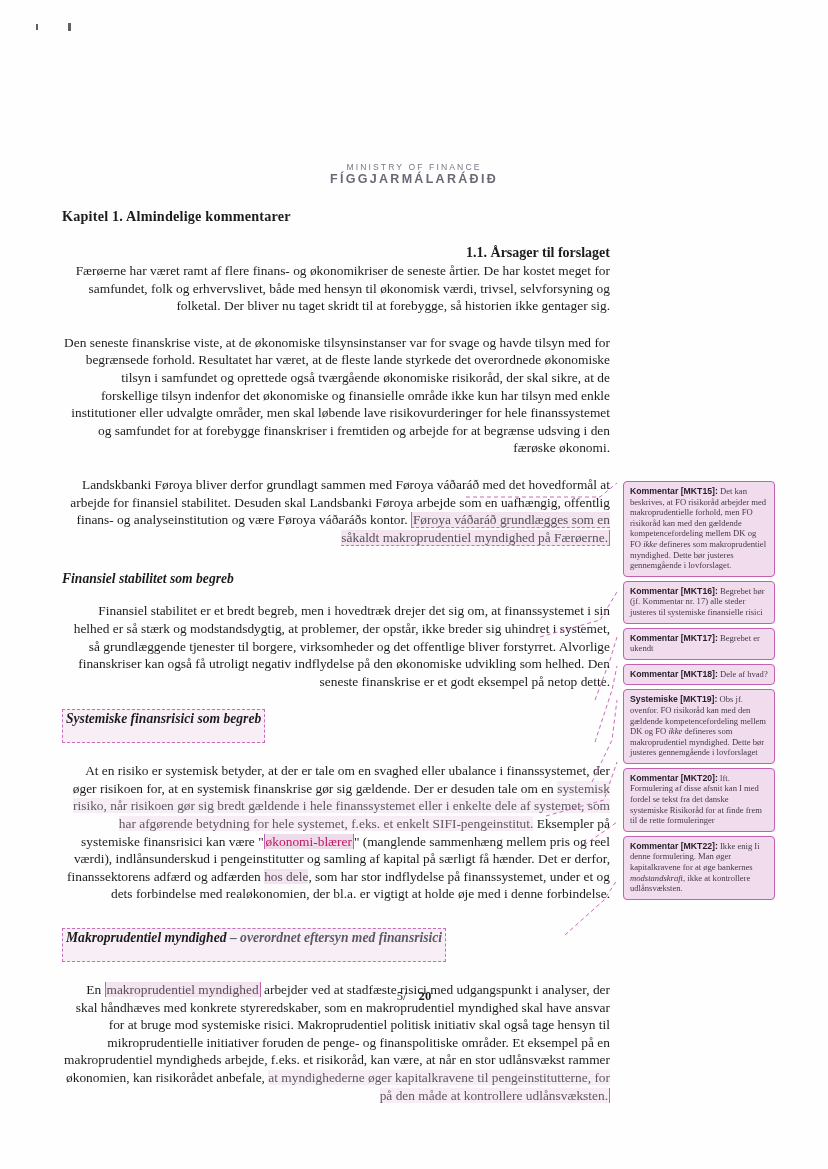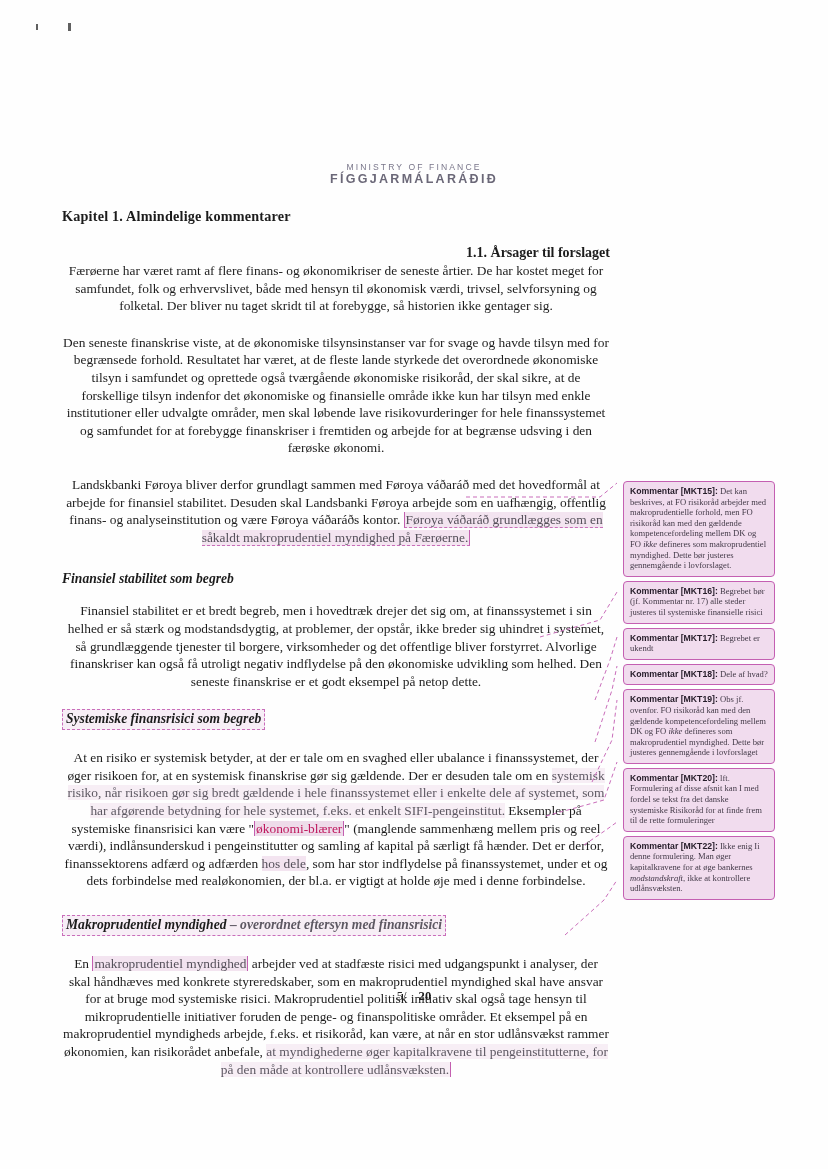--- a/index.html
+++ b/index.html
@@ -78,21 +78,21 @@
   h3.subhead {
     font-size: 13.6px;
     font-weight: bold;
     font-style: italic;
     margin: 0;
   }
   p.para {
     font-size: 13.4px;
     line-height: 17.6px;
     margin: 0;
-    text-align: center;
+    text-align: right;
   }
   .gap-sm  { height: 15px; }
   .gap-md  { height: 19px; }
   .gap-lg  { height: 25px; }
 
   
   .hl {
     background: #f3e4f0;
     color: #55505a;
   }
@@ -115,21 +115,21 @@
   }
   
   .dash-under {
     border-bottom: 1px dashed #c96dba;
   }
 
   
   .boxed-head {
     display: inline-block;
     border: 1px dashed #c96dba;
-    padding: 1px 3px 2px 3px;
+    padding: 1px 3px 15px 3px;
     background: #f7eef6;
   }
 
   
   #footer {
     position: absolute;
     left: 0; right: 0;
     top: 989px;
     text-align: center;
     font-size: 12.6px;
@@ -249,21 +249,21 @@
 
     <div class="comment">
       <span class="ctitle">Kommentar [MKT17]:</span><span class="cbody"> Begrebet er ukendt</span><em></em><span class="cbody"></span>
     </div>
 
     <div class="comment">
       <span class="ctitle">Kommentar [MKT18]:</span><span class="cbody"> Dele af hvad?</span><em></em><span class="cbody"></span>
     </div>
 
     <div class="comment">
-      <span class="ctitle">Kommentar [MKT19]:</span><span class="cbody"> Obs jf. ovenfor. FO risikoråd kan med den gældende kompetencefordeling mellem DK og FO </span><em>ikke</em><span class="cbody"> defineres som makroprudentiel myndighed. Dette bør justeres gennemgående i lovforslaget</span>
+      <span class="ctitle">Systemiske [MKT19]:</span><span class="cbody"> Obs jf. ovenfor. FO risikoråd kan med den gældende kompetencefordeling mellem DK og FO </span><em>ikke</em><span class="cbody"> defineres som makroprudentiel myndighed. Dette bør justeres gennemgående i lovforslaget</span>
     </div>
 
     <div class="comment">
       <span class="ctitle">Kommentar [MKT20]:</span><span class="cbody"> lft. Formulering af disse afsnit kan I med fordel se tekst fra det danske systemiske Risikoråd for at finde frem til de rette formuleringer</span><em></em><span class="cbody"></span>
     </div>
 
 
     <div class="comment">
       <span class="ctitle">Kommentar [MKT22]:</span><span class="cbody"> Ikke enig Ii denne formulering. Man øger kapitalkravene for at øge bankernes </span><em>modstandskraft</em><span class="cbody">, ikke at kontrollere udlånsvæksten.</span>
     </div>

